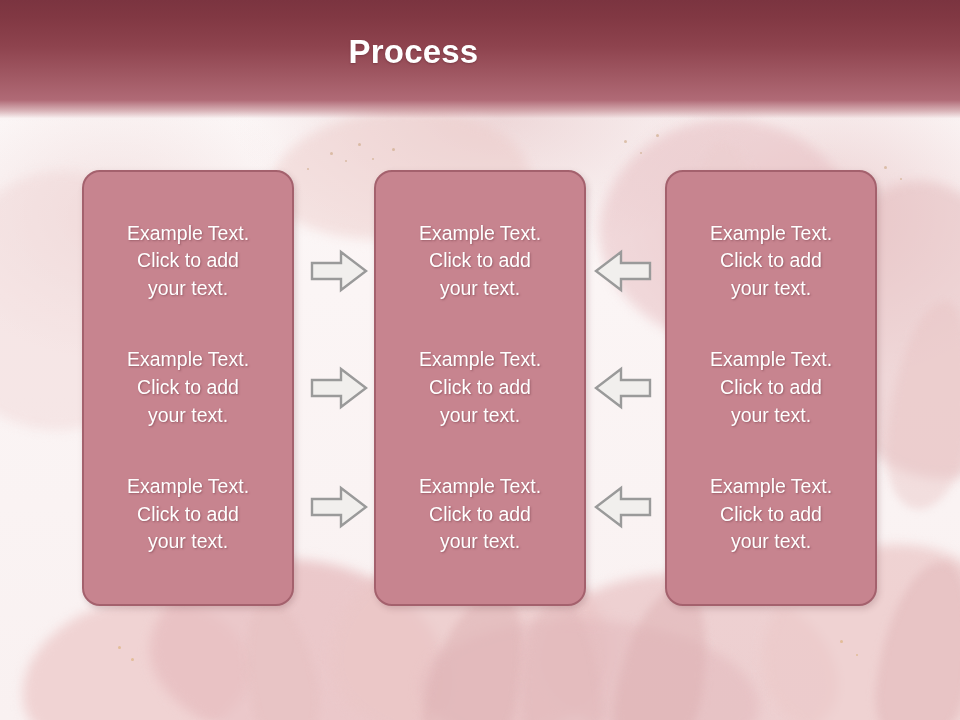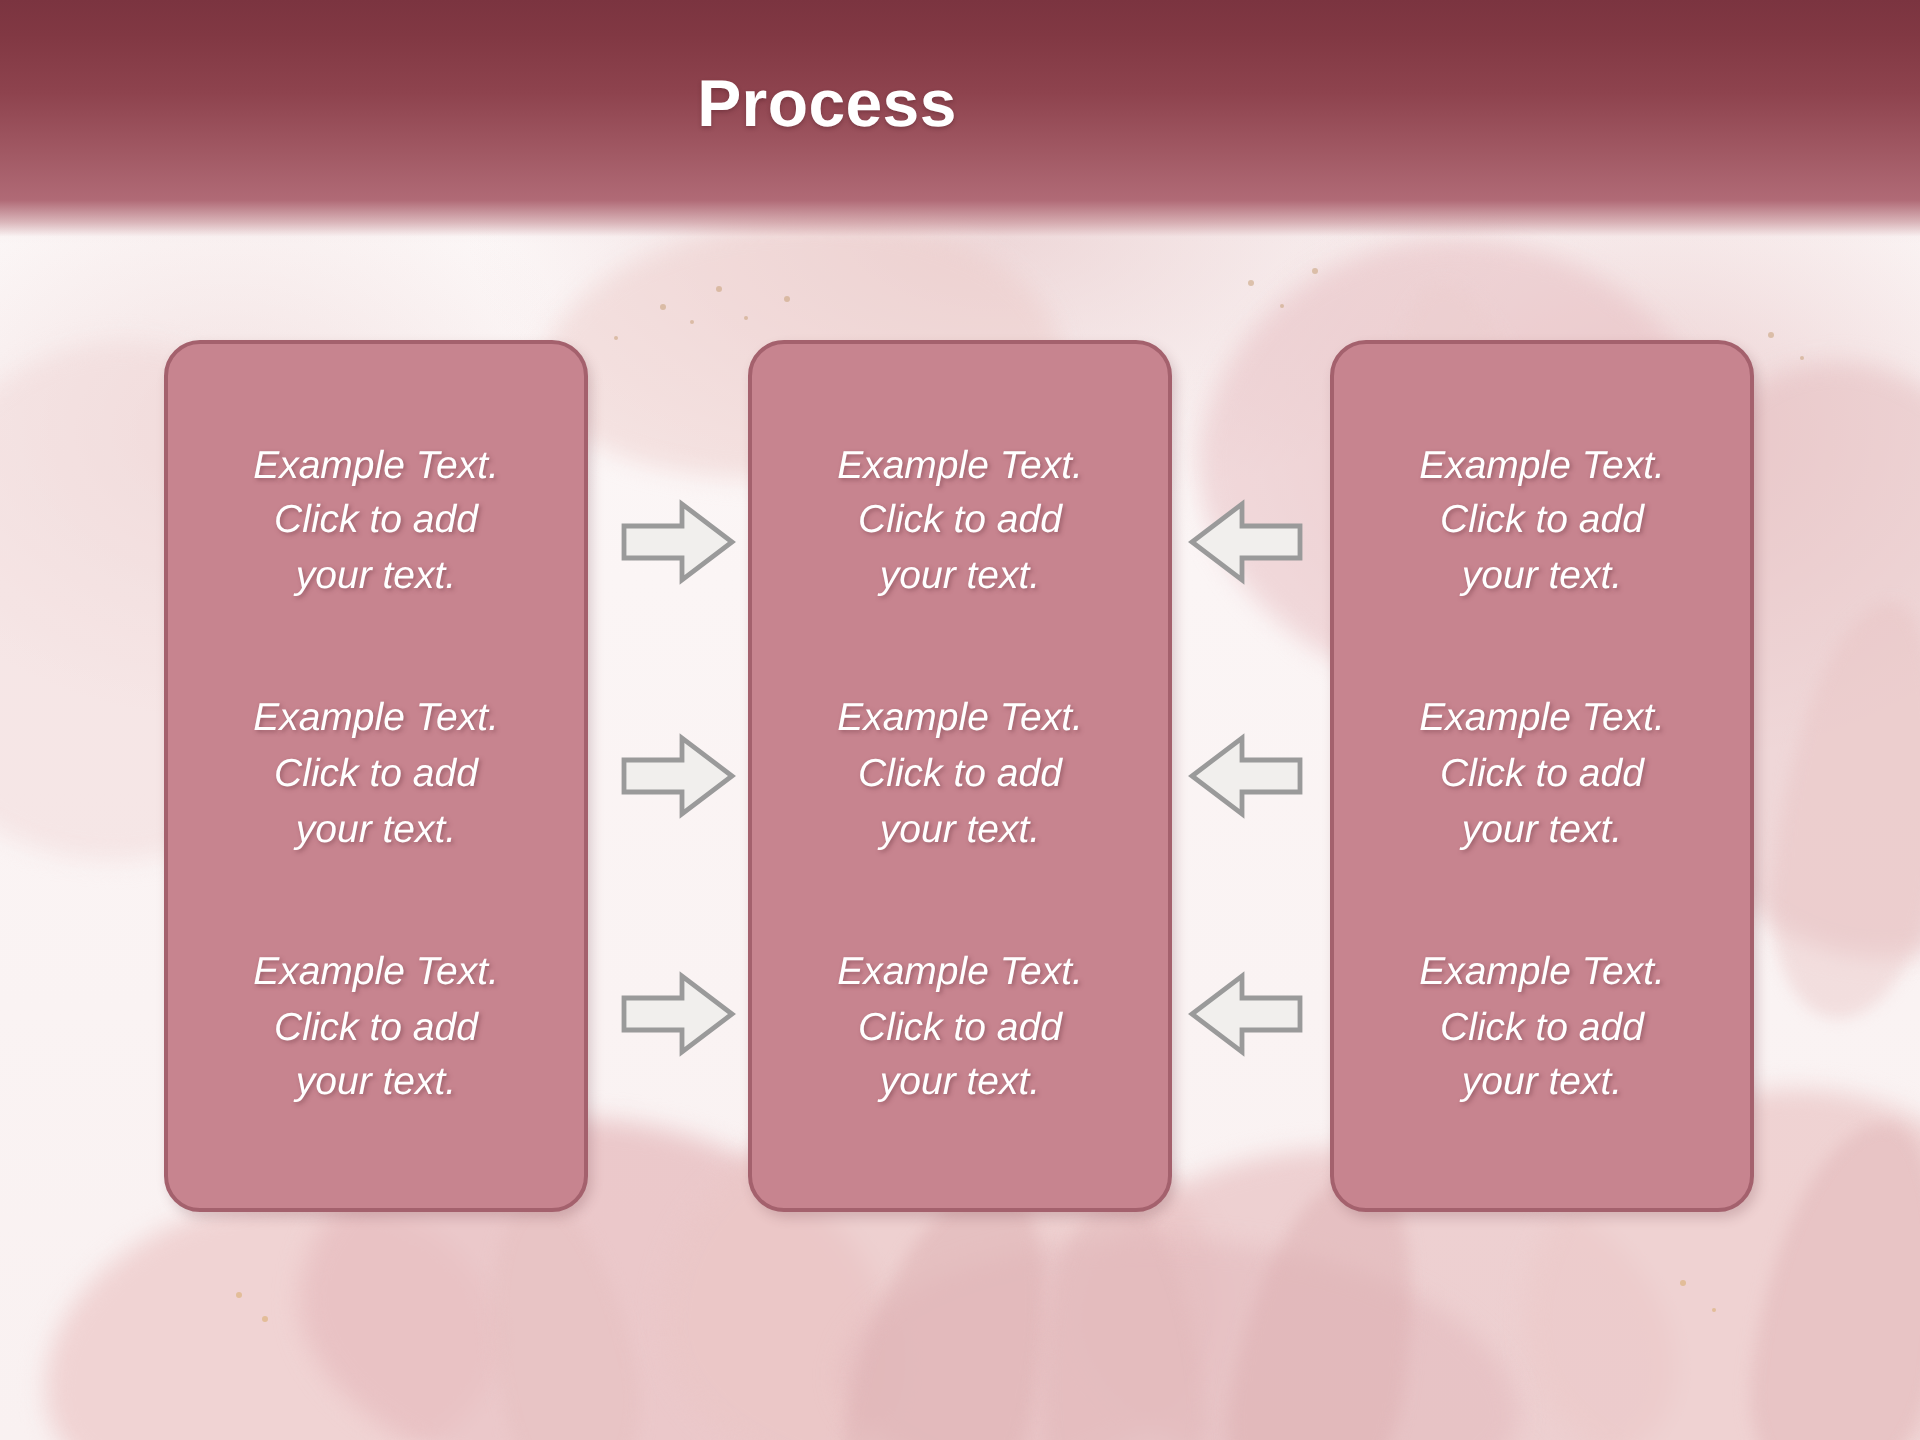--- a/index.html
+++ b/index.html
@@ -138,21 +138,20 @@
     padding: 26px 10px;
   }
   #col-1 { left: 82px;  }
   #col-2 { left: 374px; }
   #col-3 { left: 665px; }
 
   .box-text {
     width: 100%;
     text-align: center;
     color: #ffffff;
-    font-style: italic;
     font-size: 19.5px;
     line-height: 1.42;
     text-shadow: 1px 1px 2px rgba(116,62,72,0.55);
     padding: 0 6px;
     white-space: pre-line;
   }
 
   
   .arrow {
     position: absolute;

